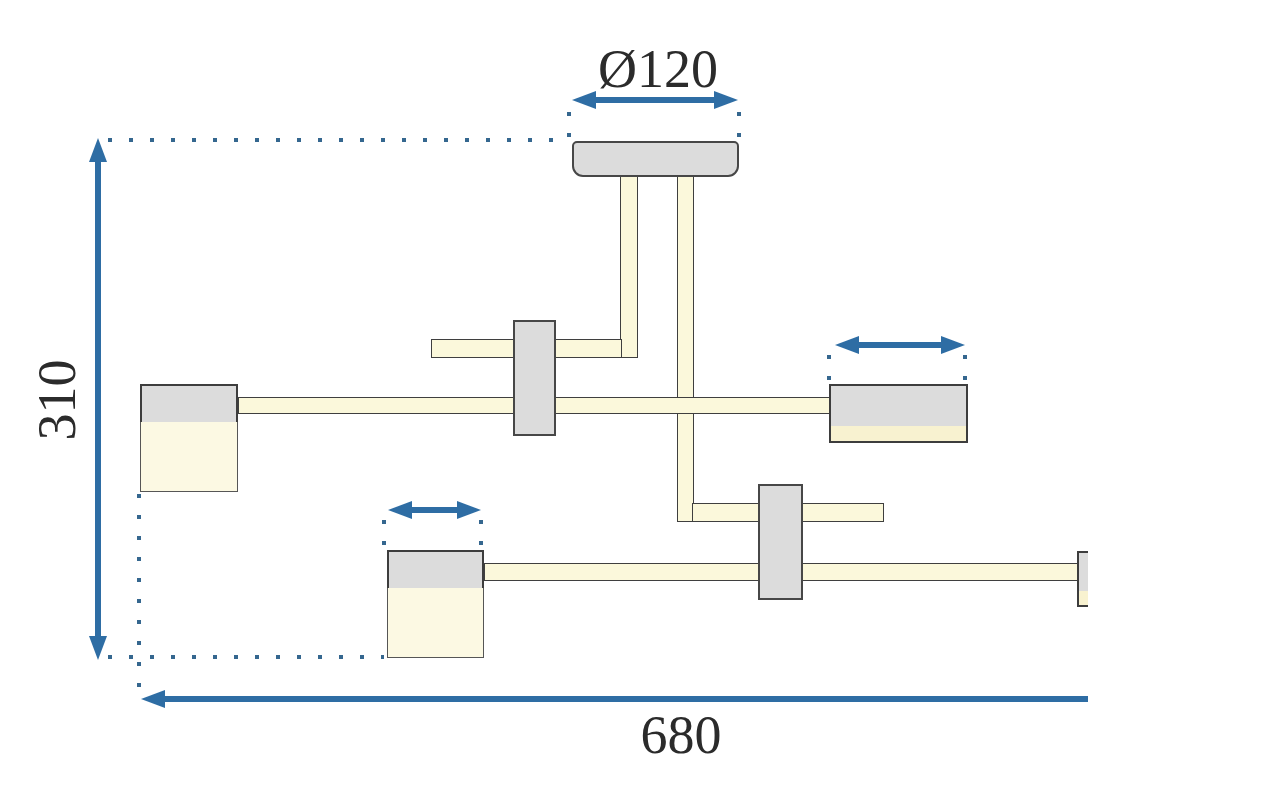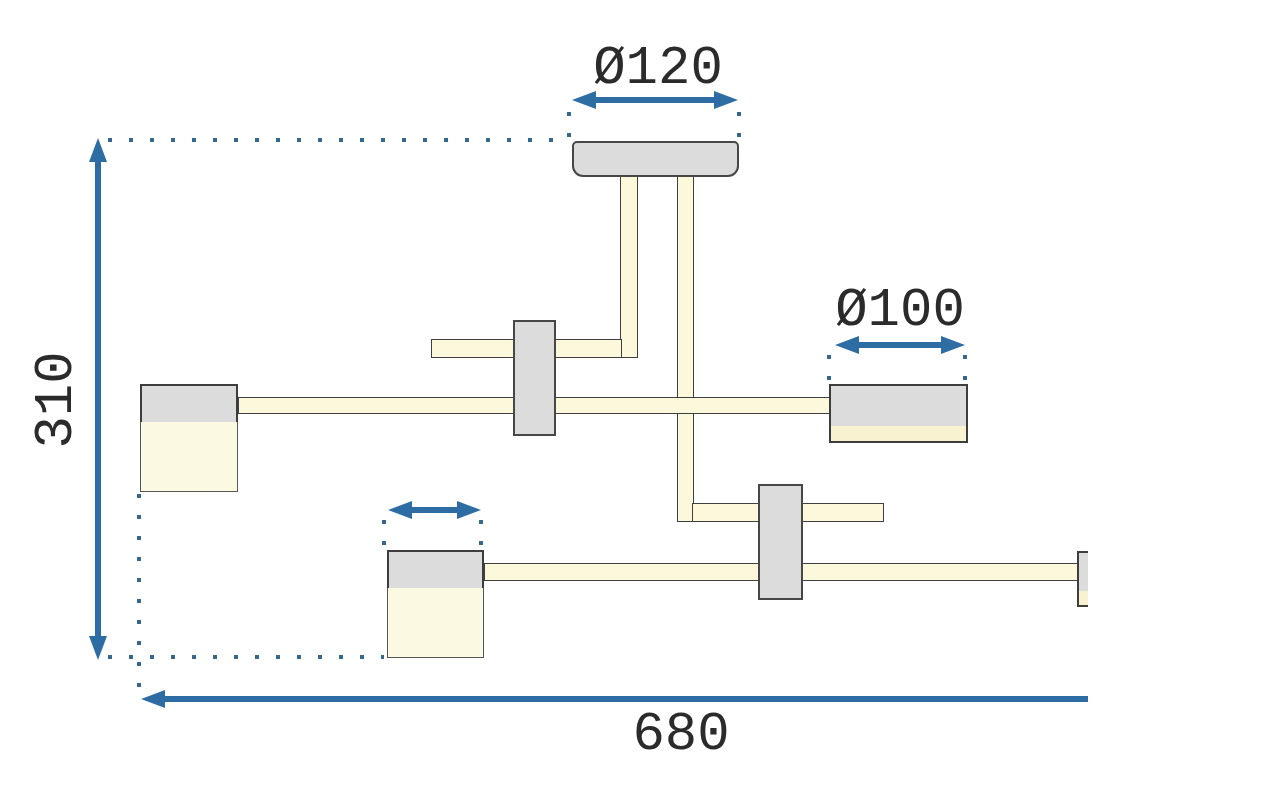--- a/index.html
+++ b/index.html
@@ -10,21 +10,21 @@
     --glow_cream:#f8f2d0;
     --shade_cream:#fcf9e3;
     --outline:#474747;
     --text:#2b2b2b;
     --background:#ffffff;
   }
   html,body{margin:0;padding:0;}
   #stage{
     position:relative;width:1088px;height:800px;
     background:var(--background);
-    font-family:Liberation Mono, monospace;
+    font-family:Liberation Serif, serif;
     overflow:hidden;
   }
   .part{position:absolute;box-sizing:border-box;}
   .cream{background:var(--part_cream);border:1.5px solid #3f3f3f;}
   .gray{background:var(--part_gray);border:2px solid var(--outline);}
   .dim-label{
     position:absolute;color:var(--text);
     font-size:54px;line-height:1;white-space:nowrap;
     transform:translateX(-50%);
   }
@@ -91,17 +91,16 @@
     <div style="position:absolute;left:0;bottom:0;width:100%;height:14px;background:var(--glow_cream);"></div>
   </div>
 
   <div class="arrow-h" style="left:595px;top:97px;width:120px;"></div>
   <div class="arrow-h" style="left:858px;top:342px;width:84px;"></div>
   <div class="arrow-h" style="left:411px;top:507px;width:47px;"></div>
   <div class="arrow-h" style="left:164px;top:696px;width:1027px;"></div>
   <div class="arrow-v" style="left:95px;top:161px;height:476px;"></div>
 
   <div class="dim-label" style="left:658px;top:42px;">Ø120</div>
-  <div class="dim-label" style="left:900px;top:284px;">Ø100</div>
   <div class="dim-label" style="left:681px;top:708px;">680</div>
   <div class="dim-label vertical" style="left:57px;top:400px;">310</div>
 
 </div>
 
 </body></html>

